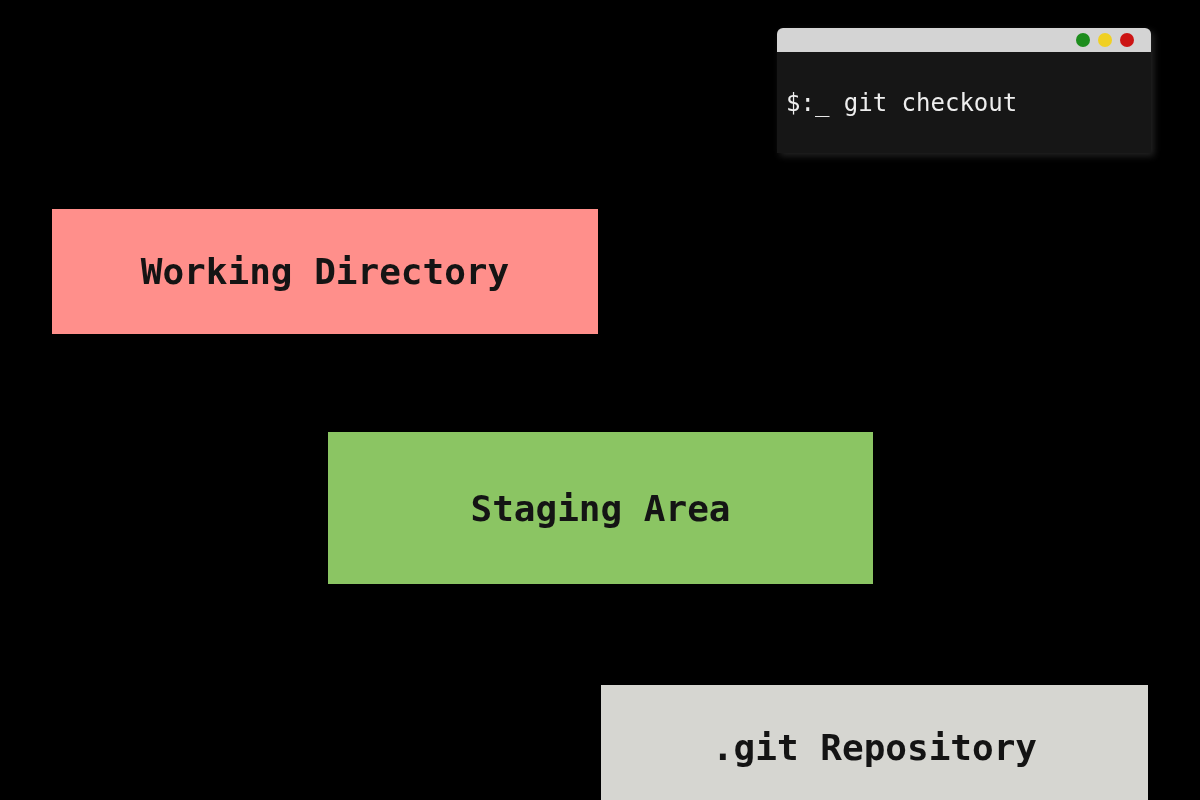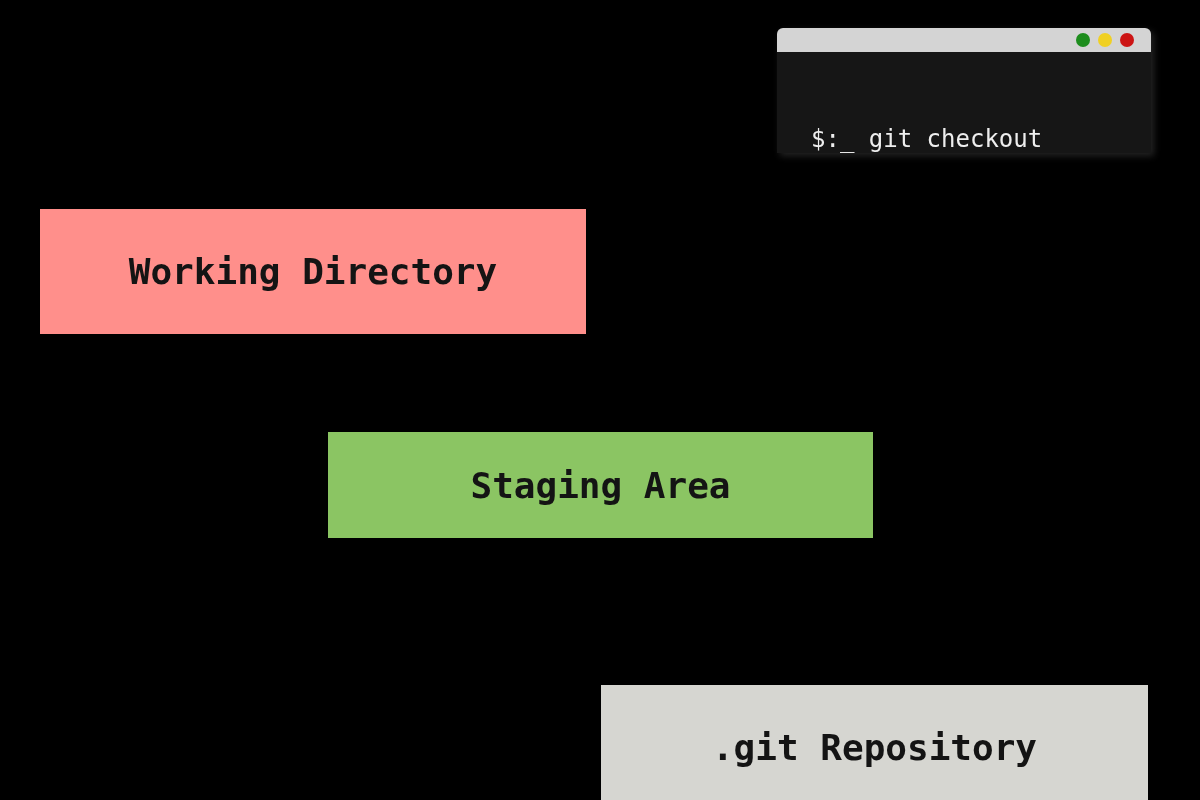--- a/index.html
+++ b/index.html
@@ -36,22 +36,22 @@
   }
   .window-dot {
     width: 14px;
     height: 14px;
     border-radius: 50%;
     flex: 0 0 auto;
   }
   .terminal-body {
     height: 101px;
     display: flex;
-    align-items: flex-end;
-    padding-left: 34px;
+    align-items: center;
+    padding-left: 9px;
     box-sizing: border-box;
   }
   .terminal-prompt {
     font-size: 24px;
     font-weight: 400;
     letter-spacing: 0px;
     white-space: pre;
   }
 
   
@@ -60,30 +60,30 @@
     display: flex;
     align-items: center;
     justify-content: center;
   }
   .box-label {
     font-size: 36px;
     font-weight: 700;
     white-space: pre;
   }
   .box-working {
-    left: 40px;
+    left: 52px;
     top: 209px;
     width: 546px;
     height: 125px;
   }
   .box-staging {
     left: 328px;
     top: 432px;
     width: 545px;
-    height: 106px;
+    height: 152px;
   }
   .box-git {
     left: 601px;
     top: 653px;
     width: 547px;
     height: 125px;
     margin-top: 32px;
   }
 </style>
 </head>

